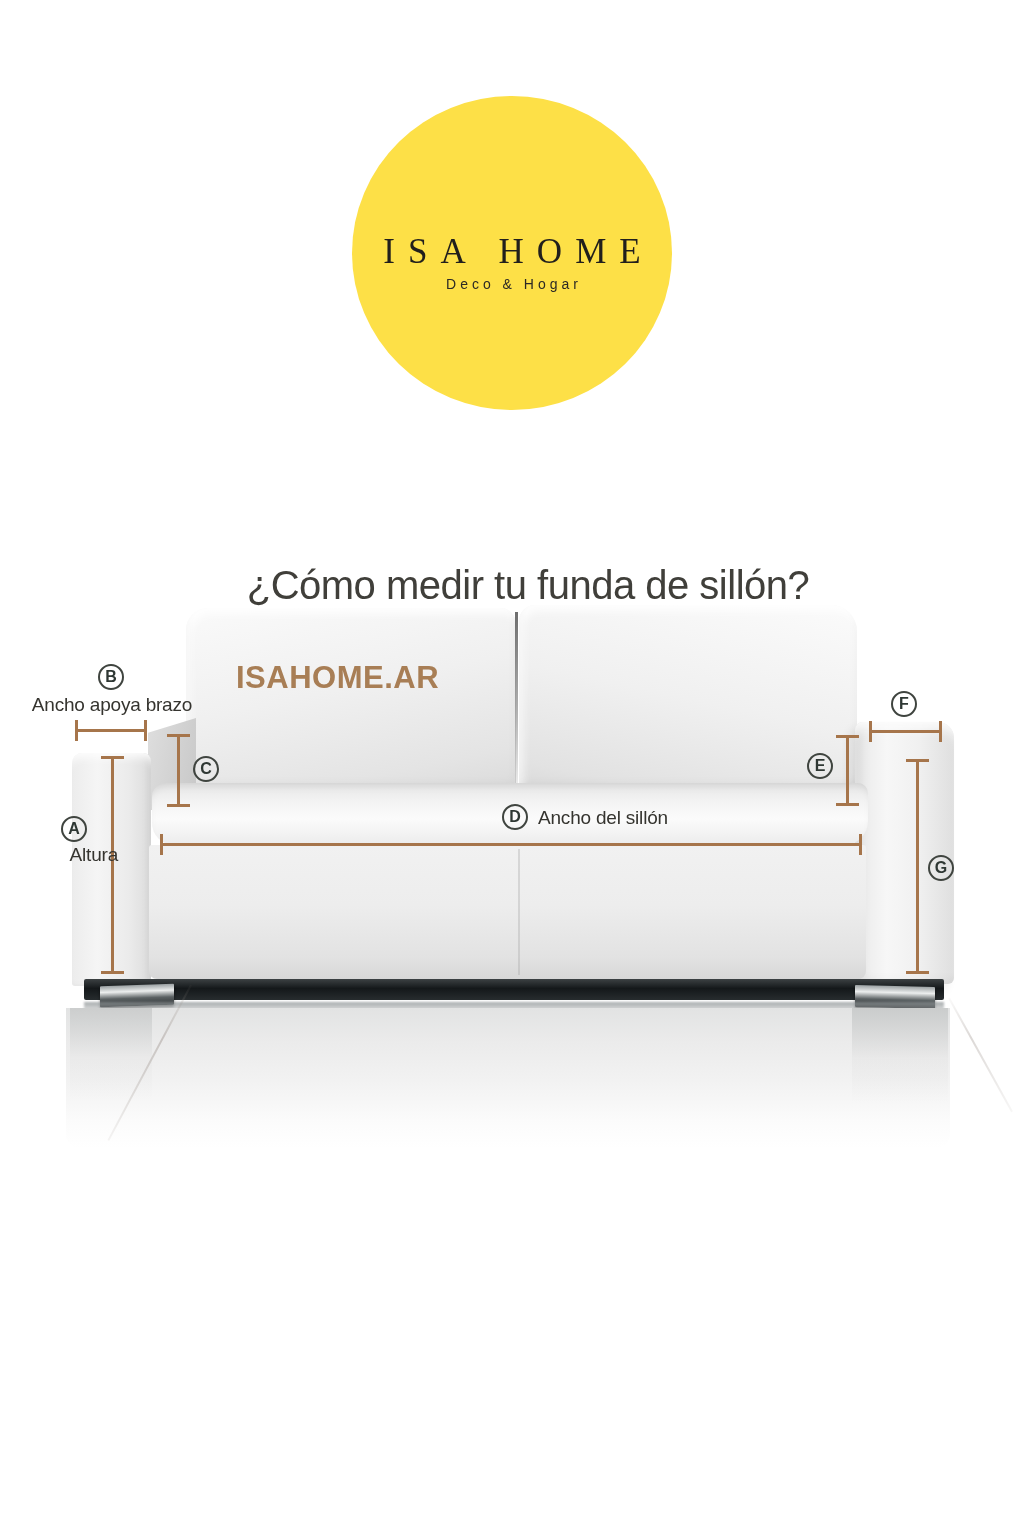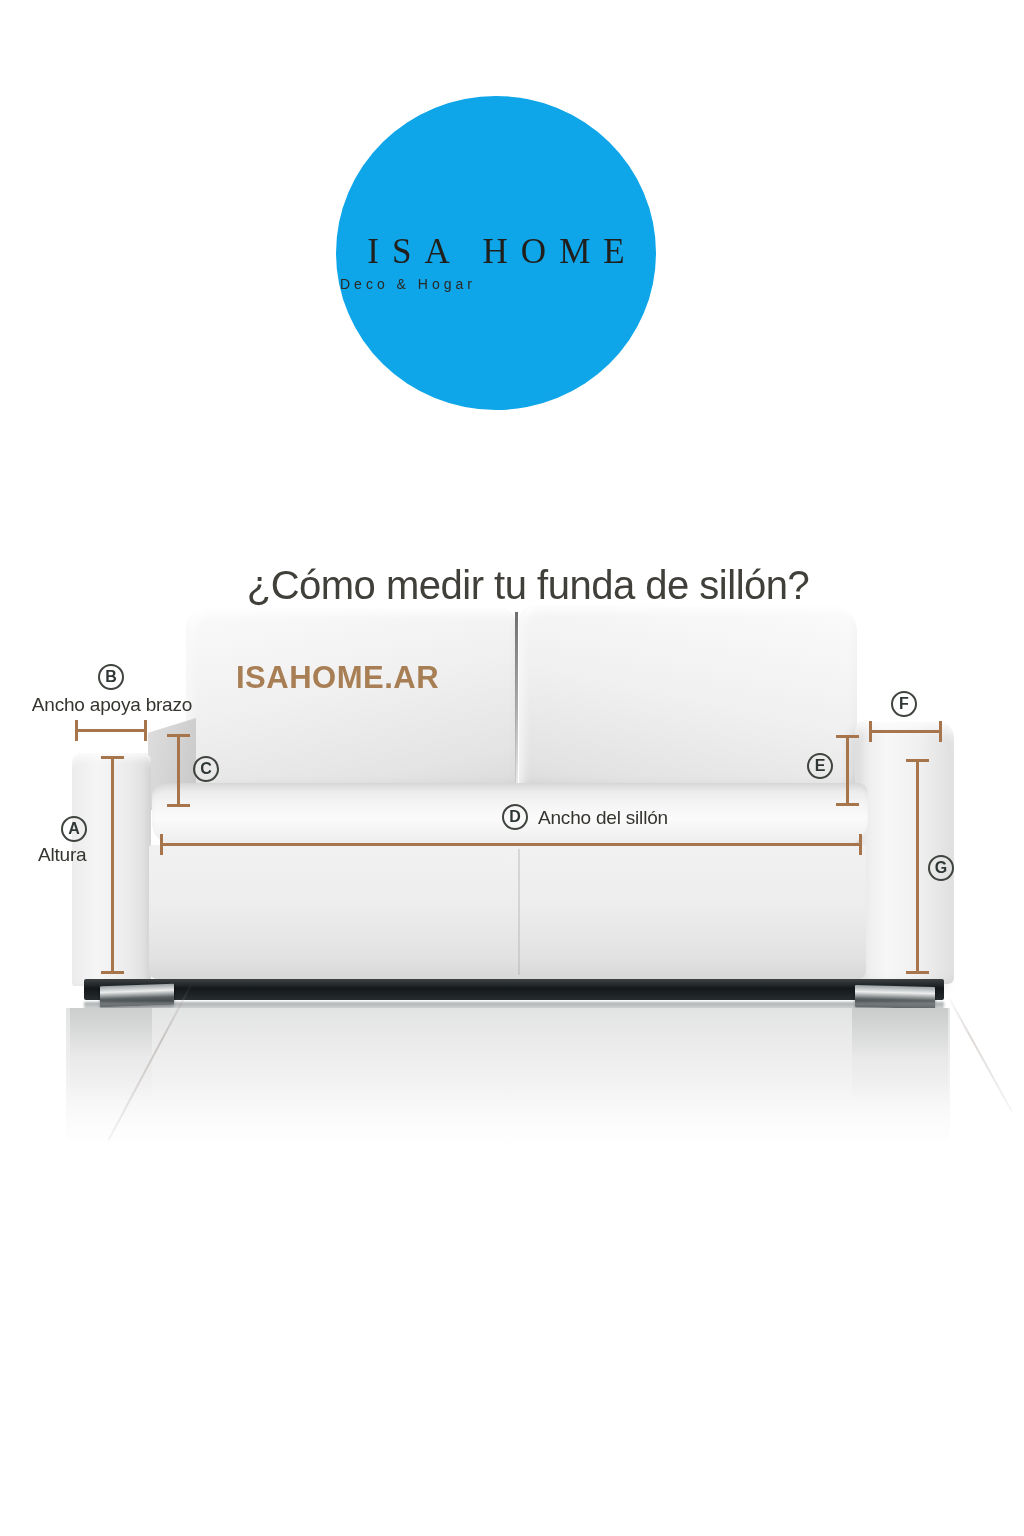--- a/index.html
+++ b/index.html
@@ -12,31 +12,31 @@
   }
   html,body{margin:0;padding:0;}
   body{
     width:1024px;height:1536px;position:relative;background:#ffffff;
     font-family:"Liberation Sans",sans-serif;overflow:hidden;
   }
   .abs{position:absolute;}
 
   
   .logo-circle{
-    left:336px;top:96px;width:320px;height:314px;border-radius:50%;
-    background:#0ea5e9;
+    left:352px;top:96px;width:320px;height:314px;border-radius:50%;
+    background:#fde047;
   }
   .logo-title{
     left:0;top:136px;width:100%;text-align:center;
     font-family:"Liberation Serif","DejaVu Serif",serif;
     font-size:35px;font-weight:400;color:#211f1c;
     letter-spacing:13px;text-indent:13px;white-space:nowrap;
   }
   .logo-subtitle{
-    left:0;top:180px;width:100%;text-align:left;
+    left:0;top:180px;width:100%;text-align:center;
     font-size:14px;font-weight:400;color:#2b2925;
     letter-spacing:4px;text-indent:4px;white-space:nowrap;
   }
 
   
   .diagram-title{
     left:0;top:547px;width:1024px;margin:16px;text-align:center;
     font-size:40px;font-weight:400;color:var(--title-ink);letter-spacing:-0.5px;
   }
 
@@ -164,21 +164,21 @@
   .badge-d{left:502px;top:804px;}
   .badge-e{left:807px;top:753px;}
   .badge-f{left:891px;top:691px;}
   .badge-g{left:928px;top:855px;}
 
   .mlabel{
     font-size:19px;font-weight:400;color:var(--label-ink);
     letter-spacing:-0.2px;white-space:nowrap;
   }
   .label-b{left:29px;top:694px;width:166px;text-align:center;}
-  .label-a{left:38px;top:844px;width:80px;text-align:left;}
+  .label-a{left:38px;top:844px;width:80px;text-align:right;}
   .label-d{left:538px;top:807px;}
 </style>
 </head>
 <body>
 
 <div class="abs logo-circle">
   <div class="abs logo-title">ISA HOME</div>
   <div class="abs logo-subtitle">Deco &amp; Hogar</div>
 </div>
 

